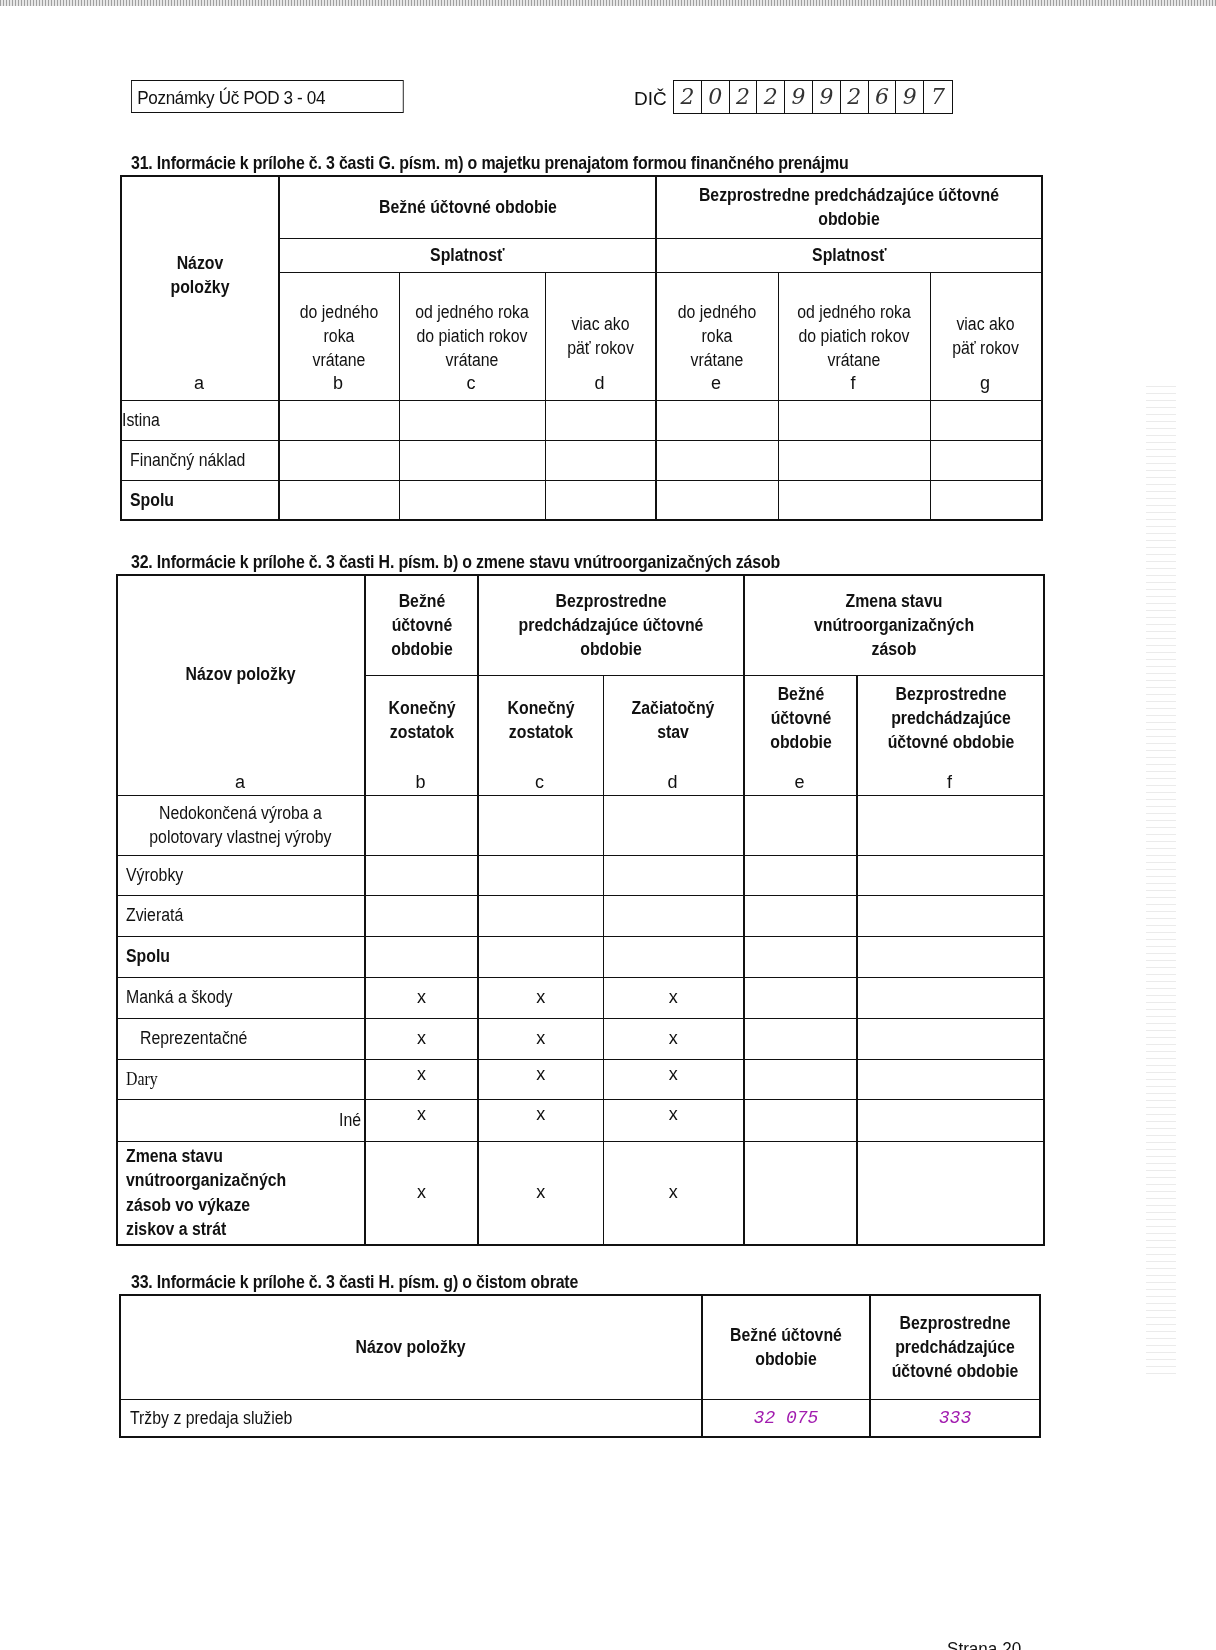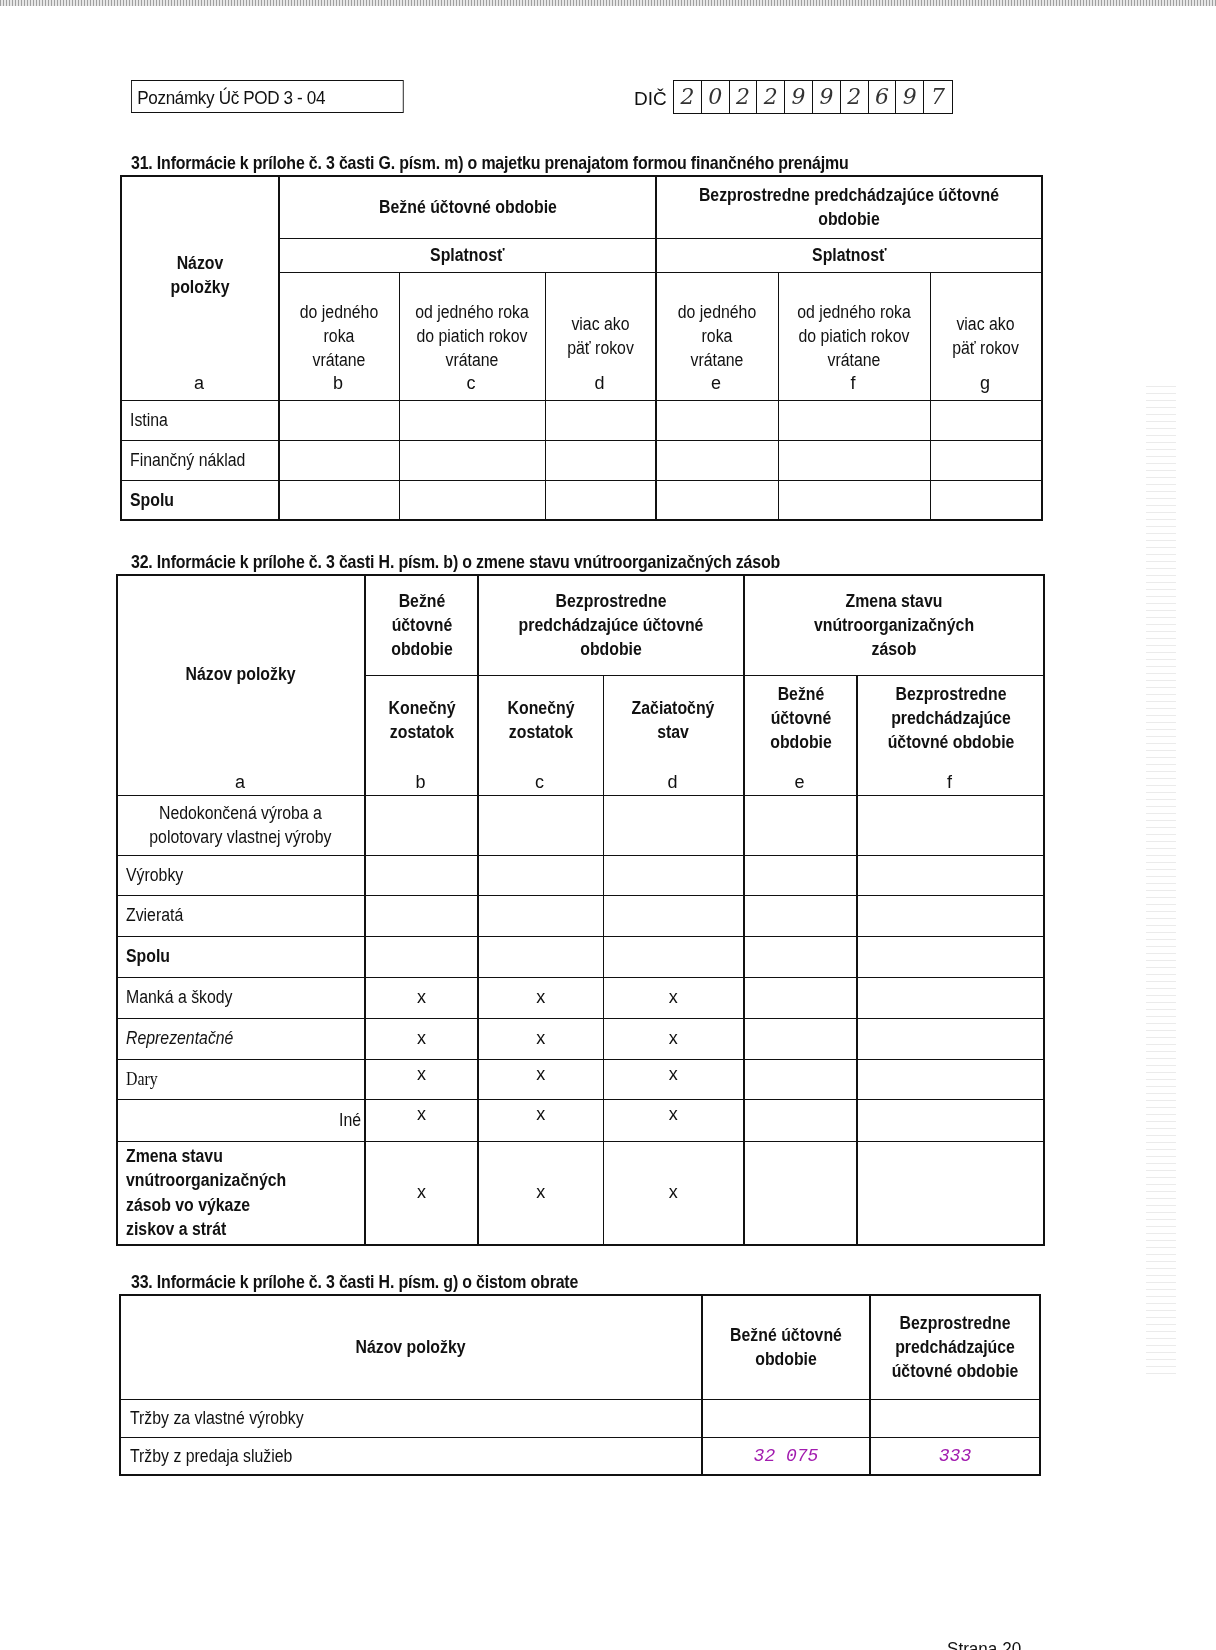--- a/index.html
+++ b/index.html
@@ -83,21 +83,21 @@
     <td><span class="cond" style="width:100px;">do jedného roka vrátane</span></td>
     <td><span class="cond" style="width:130px;">od jedného roka do piatich rokov vrátane</span></td>
     <td class="thick-r"><span class="cond" style="width:95px;">viac ako päť rokov</span></td>
     <td><span class="cond" style="width:100px;">do jedného roka vrátane</span></td>
     <td><span class="cond" style="width:140px;">od jedného roka do piatich rokov vrátane</span></td>
     <td><span class="cond" style="width:95px;">viac ako päť rokov</span></td>
   </tr>
   <tr style="height:0">
   </tr>
   <tr style="height:40px">
-    <td class="thick-r" style="text-align:left;padding-left:8px;margin-left:26px;"><span class="cond" style="transform-origin:left center;">Istina</span></td>
+    <td class="thick-r" style="text-align:left;margin-left:26px;"><span class="cond" style="transform-origin:left center;">Istina</span></td>
     <td></td>
     <td></td>
     <td class="thick-r"></td>
     <td></td>
     <td></td>
     <td></td>
   </tr>
   <tr style="height:40px">
     <td class="thick-r" style="text-align:left;padding-left:8px;"><span class="cond" style="transform-origin:left center;">Finančný náklad</span></td>
     <td></td>
@@ -190,21 +190,21 @@
   </tr>
   <tr style="height:41px">
     <td class="thick-r" style="text-align:left;padding-left:8px;"><span class="cond" style="transform-origin:left center;">Manká a škody</span></td>
     <td class="thick-r">x</td>
     <td>x</td>
     <td class="thick-r">x</td>
     <td class="thick-r"></td>
     <td></td>
   </tr>
   <tr style="height:41px">
-    <td class="thick-r" style="text-align:left;padding-left:8px;font-style:italic;"><span class="cond" style="transform-origin:left center;">Reprezentačné</span></td>
+    <td class="thick-r" style="text-align:left;padding-left:22px;"><span class="cond" style="transform-origin:left center;">Reprezentačné</span></td>
     <td class="thick-r">x</td>
     <td>x</td>
     <td class="thick-r">x</td>
     <td class="thick-r"></td>
     <td></td>
   </tr>
   <tr style="height:40px">
     <td class="thick-r" style="text-align:left;padding-left:8px;font-family:Liberation Serif, serif;"><span class="cond" style="transform-origin:left center;">Dary</span></td>
     <td class="thick-r" style="vertical-align:top;padding-top:4px;">x</td>
     <td style="vertical-align:top;padding-top:4px;">x</td>
@@ -247,25 +247,20 @@
       <col style="width:168px">
       <col style="width:170px">
   </colgroup>
   <tbody>
       <tr style="height:104px">
     <td class="thick-r bold"><span class="cond">Názov položky</span></td>
     <td class="thick-r bold"><span class="cond" style="width:140px;">Bežné účtovné obdobie</span></td>
     <td class="bold"><span class="cond" style="width:160px;">Bezprostredne predchádzajúce účtovné obdobie</span></td>
   </tr>
   <tr style="height:38px">
-    <td class="thick-r" style="text-align:left;padding-left:9px;"><span class="cond" style="transform-origin:left center;">Tržby za vlastné výrobky</span></td>
-    <td class="thick-r hw"></td>
-    <td class="hw"></td>
-  </tr>
-  <tr style="height:38px">
     <td class="thick-r" style="text-align:left;padding-left:9px;"><span class="cond" style="transform-origin:left center;">Tržby z predaja služieb</span></td>
     <td class="thick-r hw">32 075</td>
     <td class="hw">333</td>
   </tr>
 </tbody>
   </table>
 
 <div class="page-num">Strana 20</div>
 
 </body></html>

